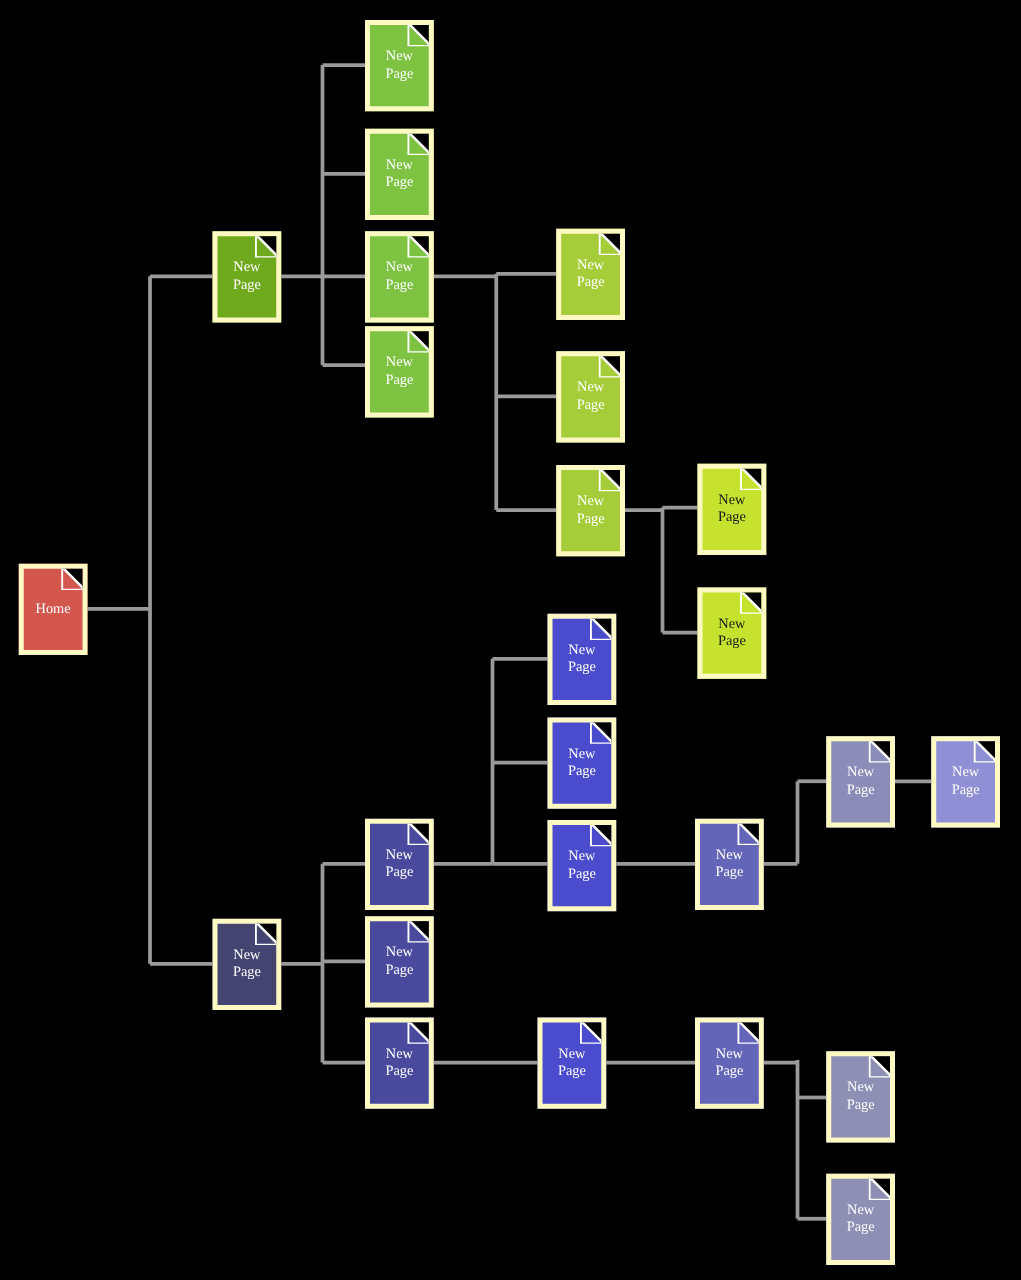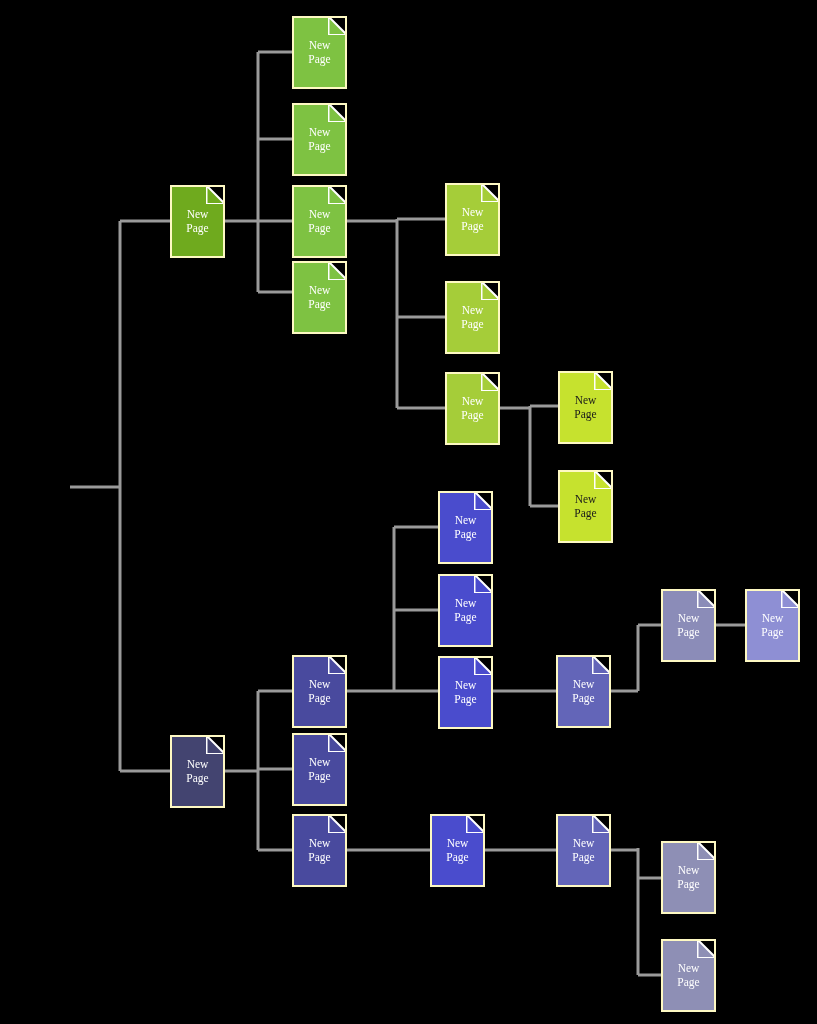--- a/index.html
+++ b/index.html
@@ -24,21 +24,21 @@
     top: 0;
     width: 817px;
     height: 1024px;
     pointer-events: none;
   }
   .node {
     position: absolute;
     width: 55px;
     height: 73px;
     box-sizing: border-box;
-    border: 2px solid #fef9c3;
+    border: 4px solid #fef9c3;
     display: flex;
     align-items: center;
     justify-content: center;
     text-align: center;
     line-height: 1.15;
     font-size: 11.5px;
     color: #ffffff;
     overflow: hidden;
     -webkit-font-smoothing: antialiased;
   }
@@ -117,20 +117,29 @@
       <path d="M 638 625 L 638 691" stroke="#9a9a9a" stroke-width="3" fill="none" stroke-linecap="butt"></path>
       <path d="M 638 625 L 661 625" stroke="#9a9a9a" stroke-width="3" fill="none" stroke-linecap="butt"></path>
       <path d="M 716 625 L 745 625" stroke="#9a9a9a" stroke-width="3" fill="none" stroke-linecap="butt"></path>
       <path d="M 347 850 L 430 850" stroke="#9a9a9a" stroke-width="3" fill="none" stroke-linecap="butt"></path>
       <path d="M 485 850 L 556 850" stroke="#9a9a9a" stroke-width="3" fill="none" stroke-linecap="butt"></path>
       <path d="M 611 850 L 638 850" stroke="#9a9a9a" stroke-width="3" fill="none" stroke-linecap="butt"></path>
       <path d="M 638 848 L 638 975" stroke="#9a9a9a" stroke-width="3" fill="none" stroke-linecap="butt"></path>
       <path d="M 638 878 L 661 878" stroke="#9a9a9a" stroke-width="3" fill="none" stroke-linecap="butt"></path>
       <path d="M 638 975 L 661 975" stroke="#9a9a9a" stroke-width="3" fill="none" stroke-linecap="butt"></path>
     </svg>
+<div class="node" style="left: 15px; top: 451px; width: 55px; height: 73px; background: rgb(212, 87, 78);">
+      <span class="fold">
+        <span class="tri-bg"></span>
+        <svg class="tri-line" viewBox="0 0 19 19">
+          <polyline points="0,0 19,19 0.5,19 0.5,0" fill="none" stroke="#ffffff" stroke-width="2"></polyline>
+        </svg>
+      </span>
+      <span class="label">Home</span>
+    </div>
     <div class="node" style="left: 170px; top: 185px; width: 55px; height: 73px; background: rgb(111, 170, 30);">
       <span class="fold">
         <span class="tri-bg"></span>
         <svg class="tri-line" viewBox="0 0 19 19">
           <polyline points="0,0 19,19 0.5,19 0.5,0" fill="none" stroke="#ffffff" stroke-width="2"></polyline>
         </svg>
       </span>
       <span class="label">New
 Page</span>
     </div>

